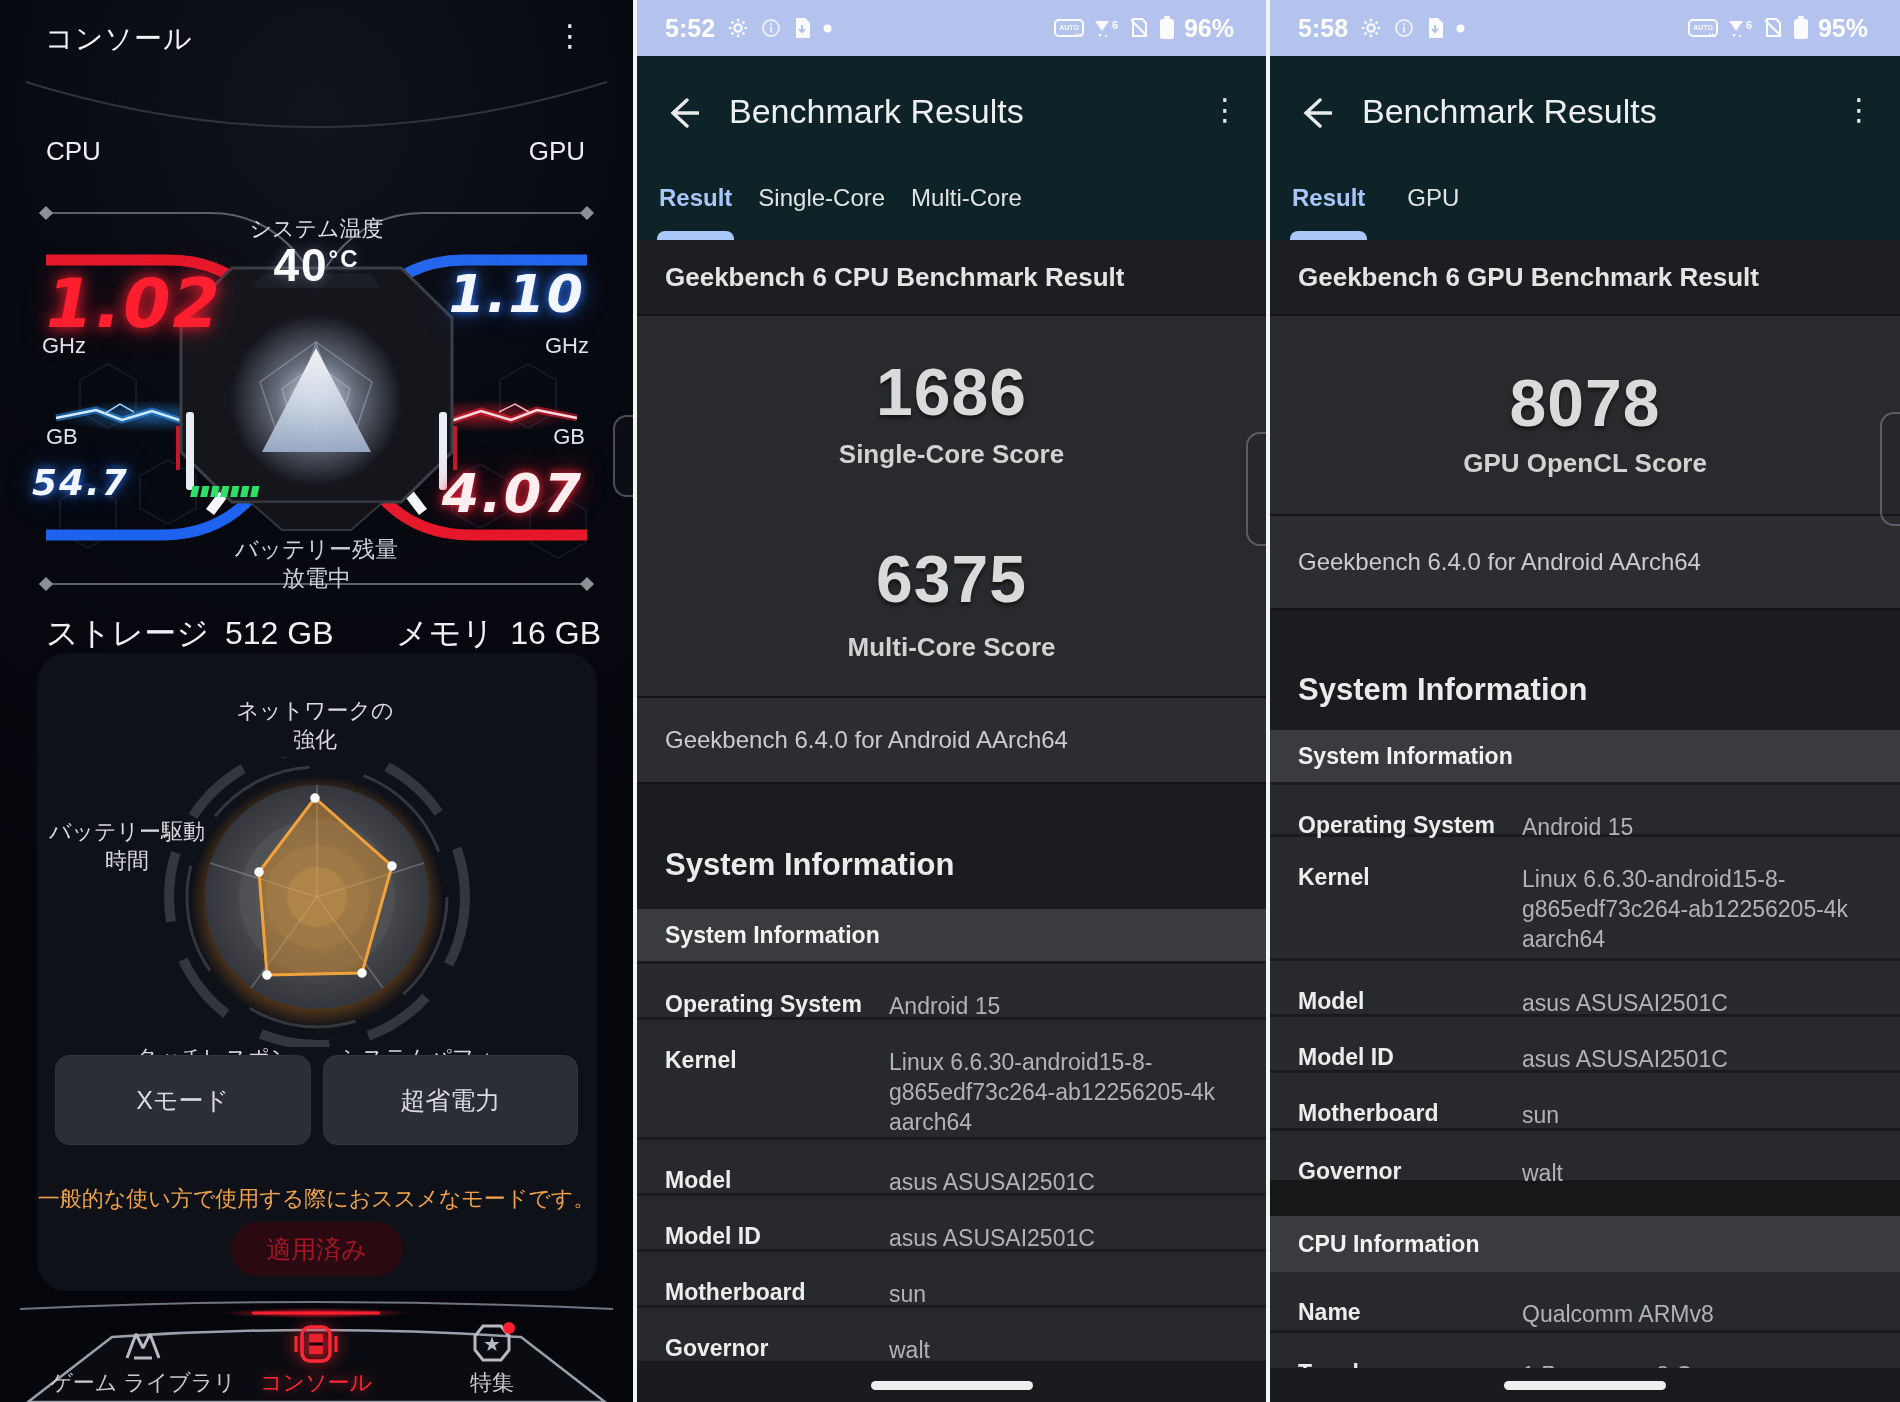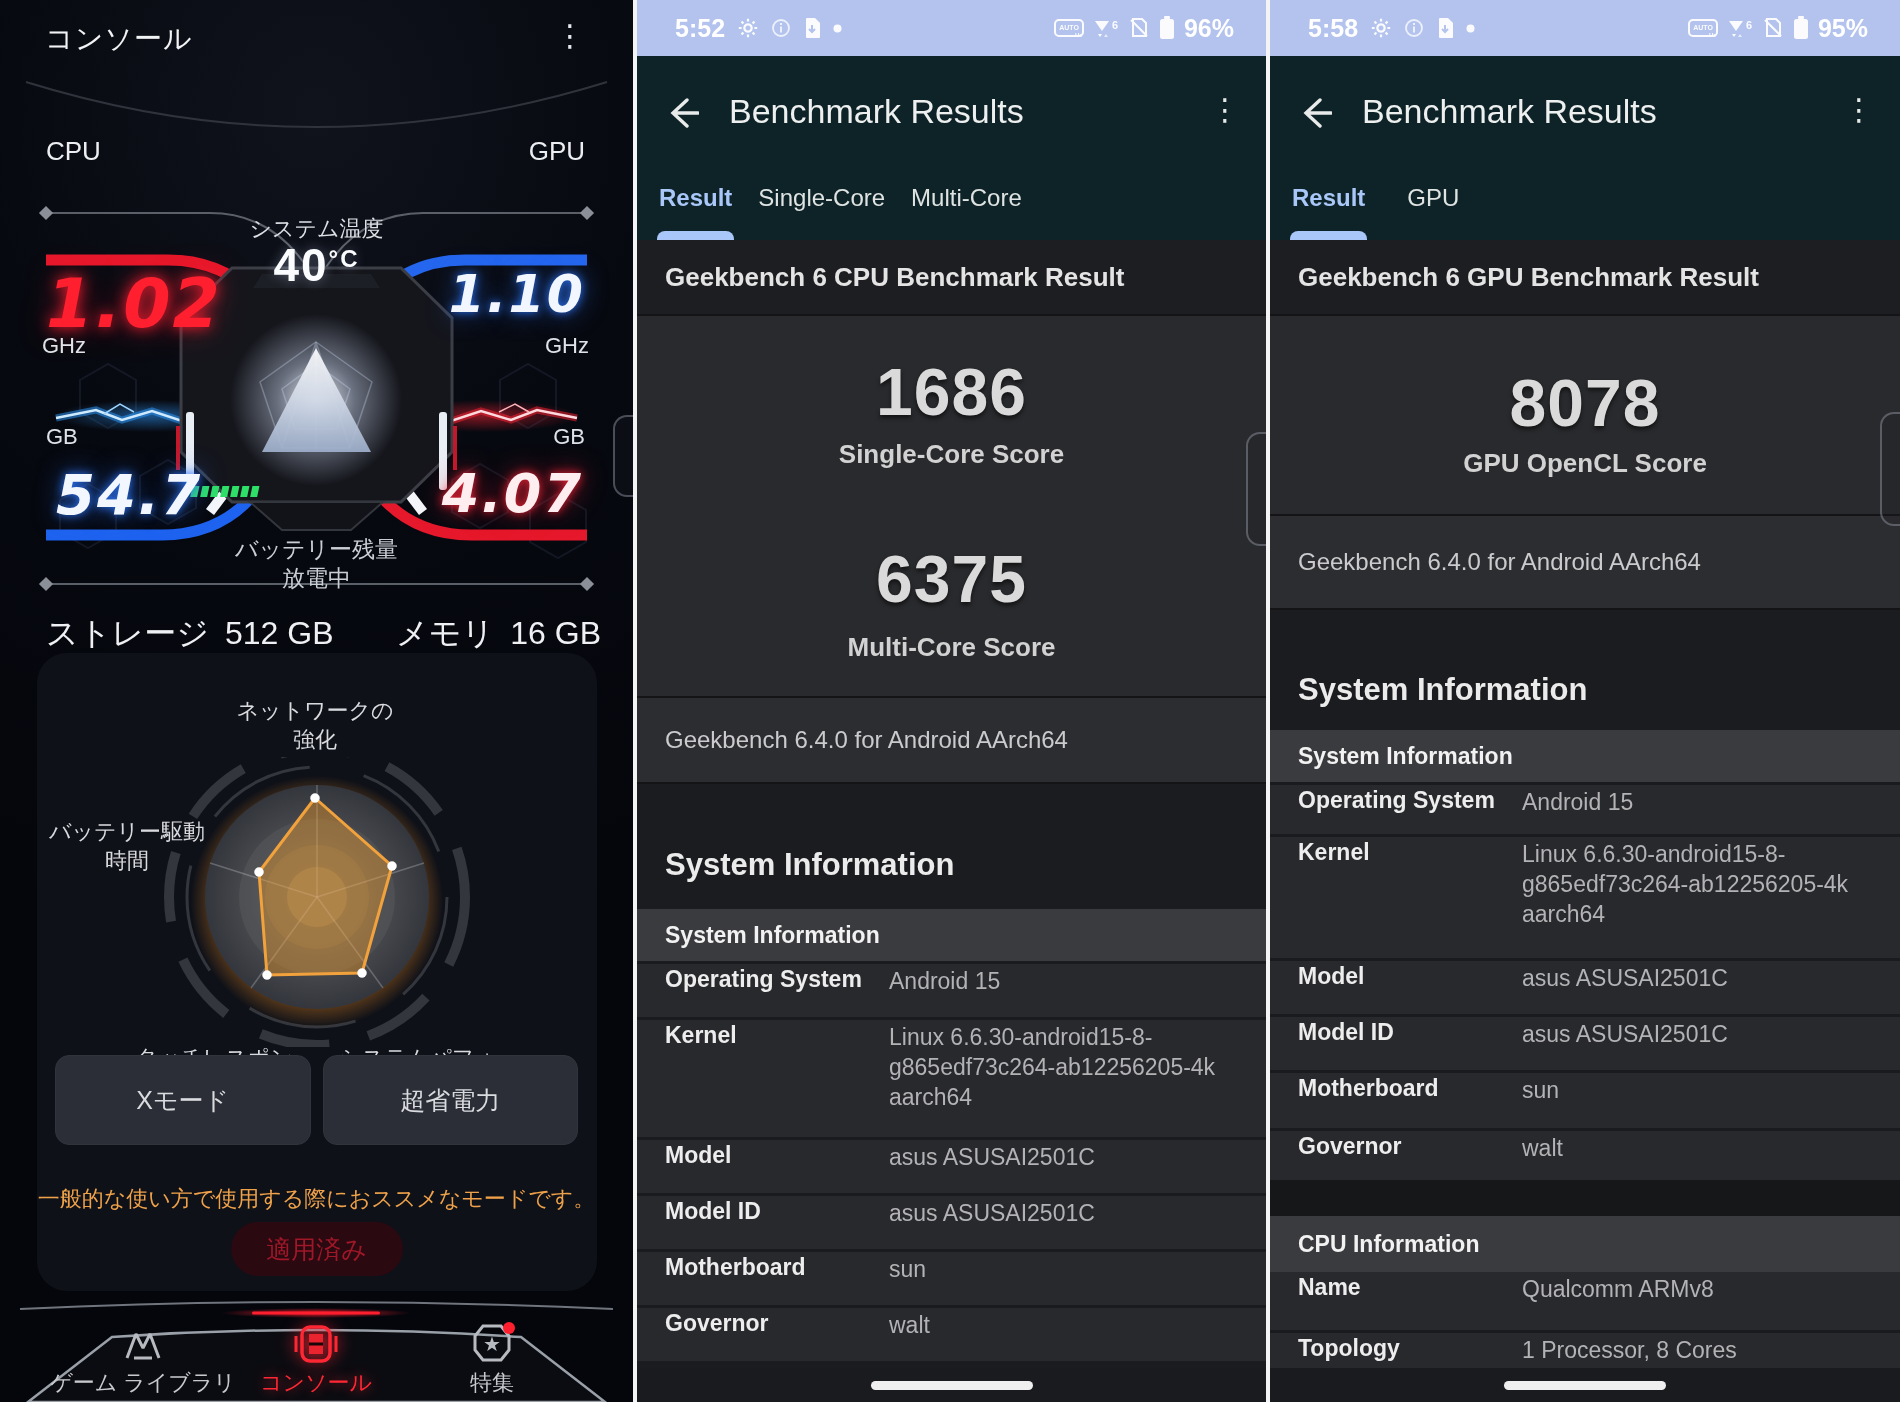--- a/index.html
+++ b/index.html
@@ -41,21 +41,21 @@
   .nav-item{position:absolute;bottom:4px;text-align:center;color:#c7c9cd;font-size:22px;width:220px;transform:translateX(-50%);}
   .nav-item .nicon{height:44px;margin-bottom:4px;display:flex;align-items:flex-end;justify-content:center;}
   .nav-item.active{color:#ff2733;text-shadow:0 0 12px rgba(255,40,55,.8);}
   .edge-stub{position:absolute;width:40px;border:2px solid rgba(170,176,188,.4);border-radius:14px;right:-24px;background:rgba(30,32,40,.25);}
 
   
   .bench{background:#1b1c1f;color:#e6e6e6;}
   .mid{left:637px;width:629px;}
   .right{left:1270px;width:630px;}
   .statusbar{height:56px;background:#b3c3ee;display:flex;align-items:center;color:#fff;font-size:25px;font-weight:700;}
-  .sb-left{display:flex;align-items:center;gap:12px;padding-left:38px;}
+  .sb-left{display:flex;align-items:center;gap:12px;padding-left:28px;}
   .sb-right{margin-left:auto;display:flex;align-items:center;gap:9px;padding-right:32px;font-weight:700;}
   .sb-ico{display:flex;align-items:center;opacity:.95;}
   .appbar{height:184px;background:#0d2327;position:relative;}
   .appbar .back{position:absolute;left:28px;top:40px;width:34px;height:34px;}
   .appbar .ttl{position:absolute;left:92px;top:36px;font-size:34px;color:#eef0f0;}
   .appbar .kebab{position:absolute;right:26px;top:36px;font-size:30px;color:#e7e9e9;}
   .tabs{position:absolute;left:0;bottom:0;display:flex;gap:26px;padding-left:22px;}
   .tab{font-size:24px;color:#dfe3e2;padding-bottom:28px;position:relative;}
   .tab.active{color:#a9c7f8;font-weight:700;}
   .tab.active .ind{position:absolute;left:-2px;right:-2px;bottom:0;height:9px;background:#a9c7f8;border-radius:8px 8px 0 0;}
@@ -63,21 +63,21 @@
          font-size:26px;font-weight:700;color:#e4e4e4;border-bottom:2px solid #141417;}
   .scores{position:relative;background:#292a2d;}
   .score-val{position:absolute;left:0;right:0;text-align:center;font-size:66px;font-weight:700;color:#dadada;
              text-shadow:0 3px 4px rgba(0,0,0,.55);letter-spacing:1px;}
   .score-lbl{position:absolute;left:0;right:0;text-align:center;font-size:26px;font-weight:700;color:#d2d2d2;}
   .version{background:#2c2d30;border-top:2px solid #141417;border-bottom:2px solid #141417;
            display:flex;align-items:center;padding-left:28px;font-size:24px;color:#cbcbcd;}
   .sysinfo-head{background:#1b1c1f;font-size:31px;font-weight:700;color:#ebebeb;padding-left:28px;box-sizing:border-box;}
   .subhead{height:52px;background:#3a3b3e;display:flex;align-items:center;padding-left:28px;
            font-size:23px;font-weight:700;color:#f2f2f2;}
-  .trow{background:#28292c;border-top:3px solid #1a1b1e;display:flex;box-sizing:border-box;padding-top:2px;}
+  .trow{background:#28292c;border-top:3px solid #1a1b1e;display:flex;box-sizing:border-box;padding-top:27px;}
   .trow:first-of-type{border-top:none;}
   .rlabel{width:252px;padding-left:28px;box-sizing:border-box;font-size:23px;font-weight:700;color:#ededee;}
   .rvalue{width:330px;font-size:23px;color:#b3b3b6;line-height:30px;overflow-wrap:break-word;word-break:break-word;}
   .h56{height:56px}.h120{height:120px}.h124{height:124px}.h52{height:52px}.h58{height:58px}.h76{height:76px}
   .gapband{height:36px;background:#161719;}
   .bottombar{position:absolute;left:0;right:0;bottom:0;height:34px;background:#1a1b1e;display:flex;align-items:center;justify-content:center;}
   .homepill{width:162px;height:9px;border-radius:5px;background:#efefef;}
 </style>
 </head>
 <body>
@@ -192,21 +192,21 @@
 
     <div class="num red" style="left:46px;top:264px;font-size:68px">1.02</div>
     <div class="unit" style="left:42px;top:333px">GHz</div>
     <div class="num bluew" style="right:48px;top:264px;font-size:52px">1.10</div>
     <div class="unit" style="right:44px;top:333px">GHz</div>
 
     <div class="temp-cap">システム温度</div>
     <div class="temp-val"><span style="font-size:46px;vertical-align:0">40</span><span>°C</span></div>
 
     <div class="unit" style="left:46px;top:424px">GB</div>
-    <div class="num bluew" style="left:56px;top:462px;font-size:56px">54.7</div>
+    <div class="num bluew" style="left:32px;top:462px;font-size:36px">54.7</div>
     <div class="unit" style="right:48px;top:424px">GB</div>
     <div class="num redw" style="right:50px;top:462px;font-size:54px">4.07</div>
 
     <div class="batt-cap">バッテリー残量</div>
     <div class="batt-state">放電中</div>
 
     <div class="store-row">
       <span><span>ストレージ</span><b>512 GB</b></span>
       <span><span>メモリ</span><b>16 GB</b></span>
     </div>

